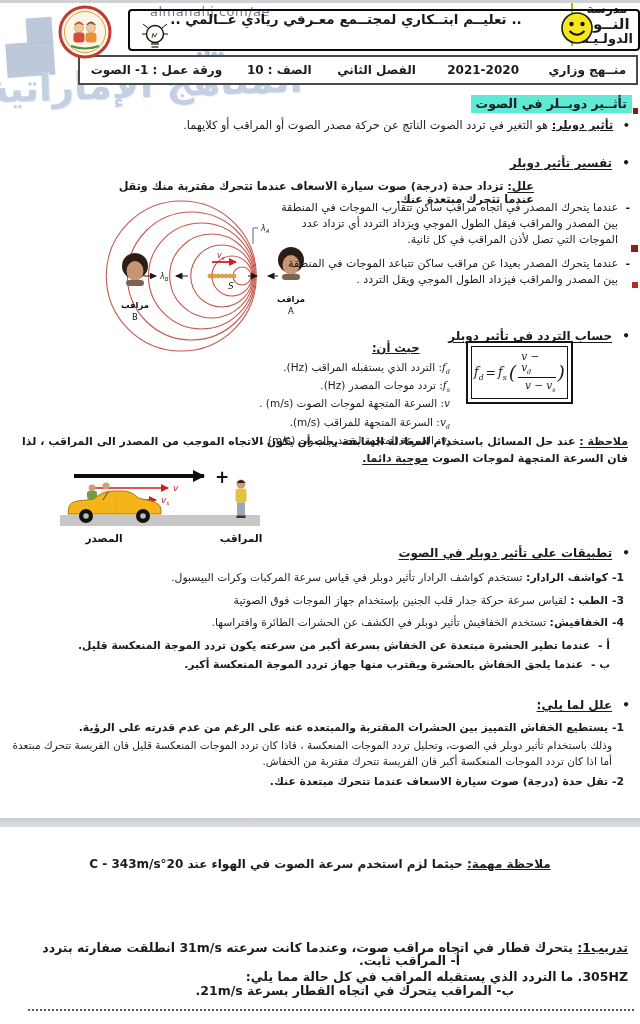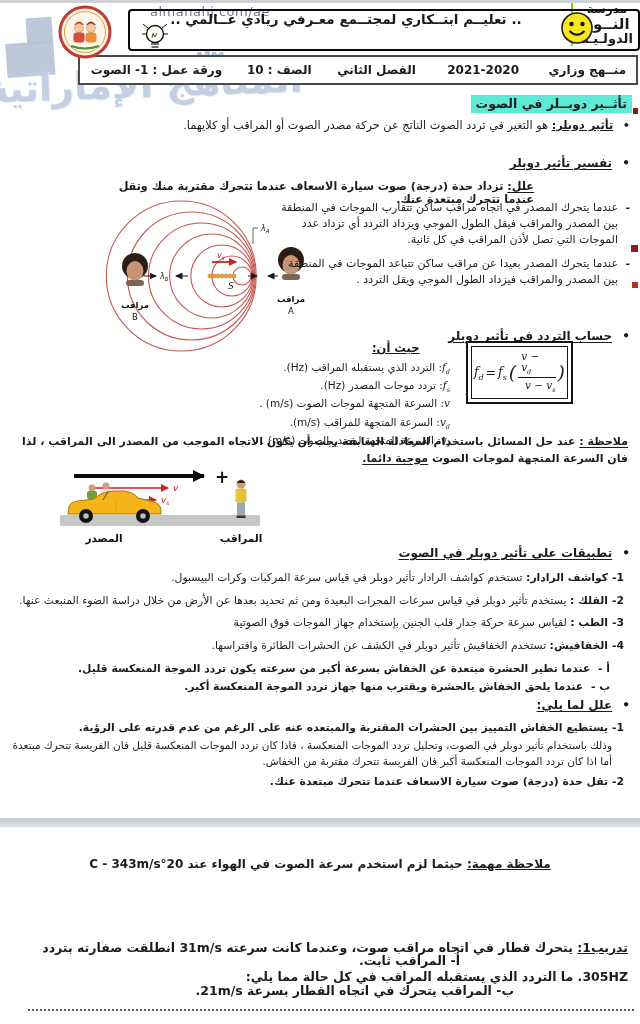--- a/index.html
+++ b/index.html
@@ -333,21 +333,20 @@
     <text x="46" y="81" font-size="10.5" font-weight="bold" fill="#111" text-anchor="middle">المصدر</text>
     <text x="183" y="81" font-size="10.5" font-weight="bold" fill="#111" text-anchor="middle">المراقب</text>
   </svg>
 
   <div class="heading apps-heading">
     <span class="bullet">•</span>
     <span class="u">تطبيقات على تأثير دوبلر في الصوت</span>
   </div>
   <div class="apps">
     <div class="item"><span class="num">1-</span><span class="key">كواشف الرادار:</span><span> تستخدم كواشف الرادار تأثير دوبلر في قياس سرعة المركبات وكرات البيسبول.</span></div>
-    <div class="item"><span class="num">2-</span><span class="key">الفلك :</span><span> يستخدم تأثير دوبلر في قياس سرعات المجرات البعيدة ومن ثم تحديد بعدها عن الأرض من خلال دراسة الضوء المنبعث عنها.</span></div>
     <div class="item"><span class="num">3-</span><span class="key">الطب :</span><span> لقياس سرعة حركة جدار قلب الجنين بإستخدام جهاز الموجات فوق الصوتية</span></div>
     <div class="item"><span class="num">4-</span><span class="key">الخفافيش:</span><span> تستخدم الخفافيش تأثير دوبلر في الكشف عن الحشرات الطائرة وافتراسها.</span></div>
     <div class="sub"><span class="num">أ -</span><span> عندما تطير الحشرة مبتعدة عن الخفاش بسرعة أكبر من سرعته  يكون تردد الموجة المنعكسة قليل.</span></div>
     <div class="sub"><span class="num">ب -</span><span> عندما يلحق الخفاش بالحشرة ويقترب منها  جهاز تردد الموجة المنعكسة أكبر.</span></div>
   </div>
 
   <div class="heading reason-heading">
     <span class="bullet">•</span>
     <span class="u">علل لما يلي:</span>
   </div>

